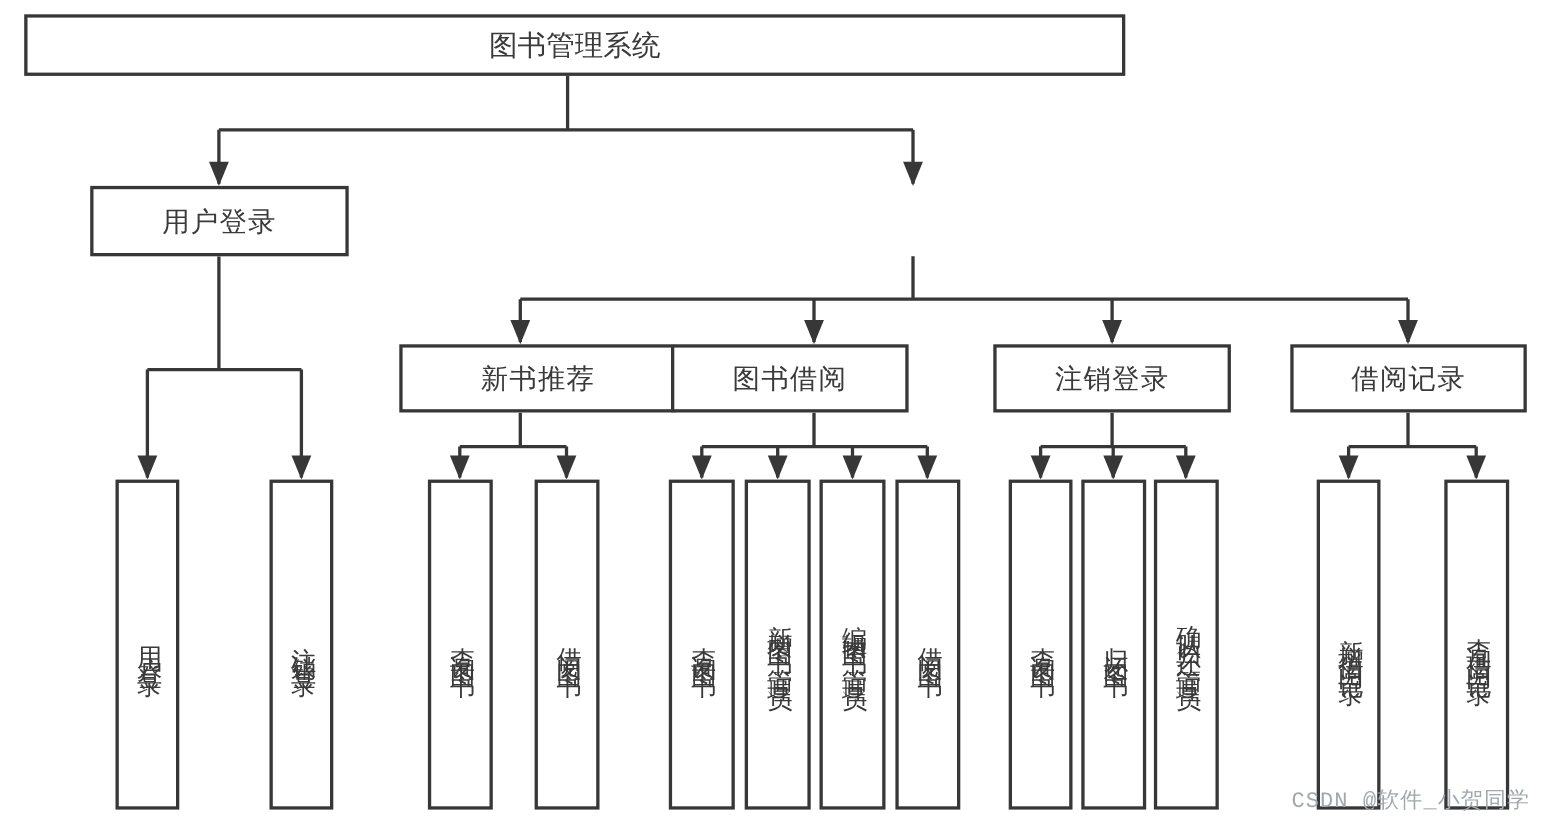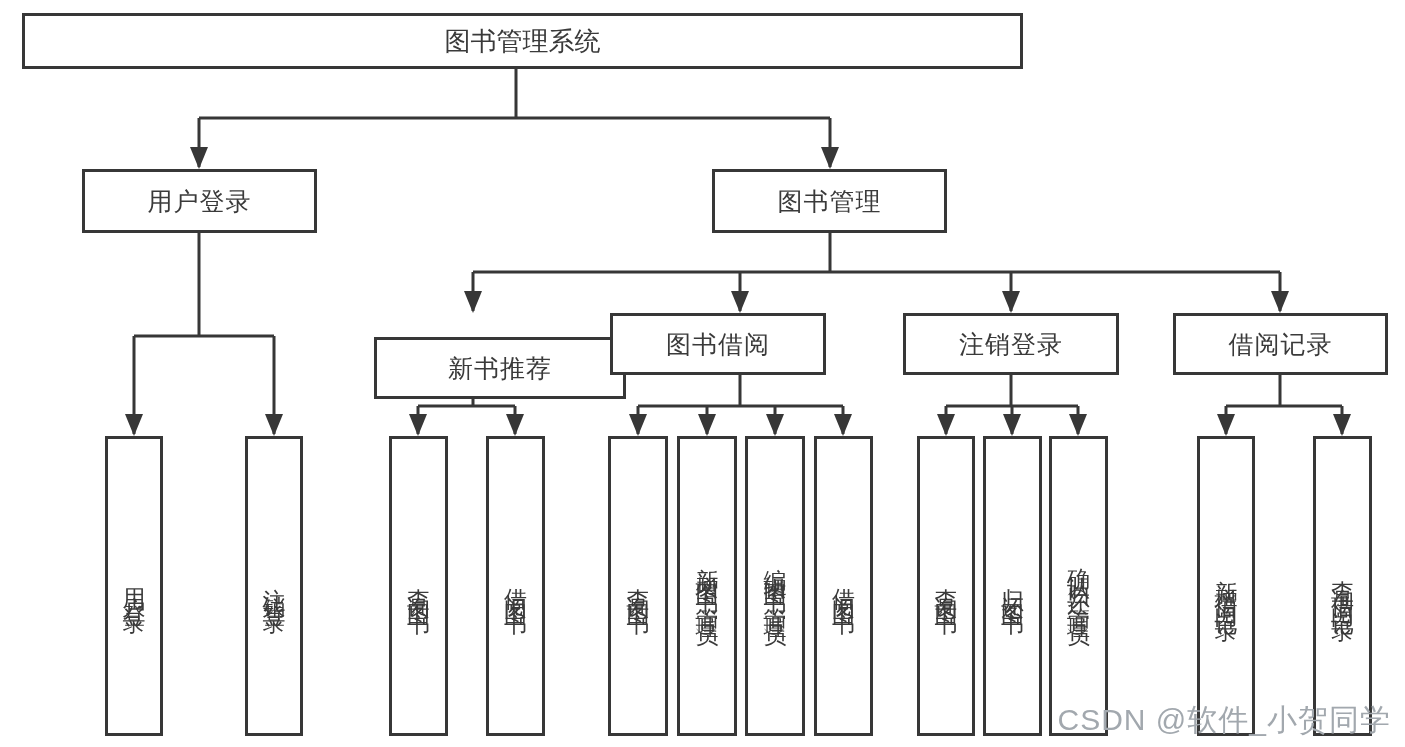--- a/index.html
+++ b/index.html
@@ -1,36 +1,36 @@
 <!DOCTYPE html>
 <html><head>
 <meta charset="utf-8">
 <style>
   * { margin:0; padding:0; box-sizing:border-box; }
   html,body { background:#ffffff; }
   .canvas {
     position:relative; width:1405px; height:747px; background:#ffffff;
-    font-family:Liberation Sans, sans-serif; overflow:hidden;
+    font-family:Liberation Mono, monospace; overflow:hidden;
   }
   .connectors { position:absolute; left:0; top:0; width:1405px; height:747px; }
   .node {
     position:absolute; background:#ffffff; border:3px solid #373737;
     display:flex; align-items:center; justify-content:center;
     color:#3a3a3a; text-align:center; z-index:2;
   }
   .node.root-box { font-size:26px; }
   .node.h-box { font-size:25px; letter-spacing:1px; }
   .node.leaf-box { font-size:23px; }
   .leaf-box .vtext {
     writing-mode:vertical-rl; text-orientation:mixed;
     letter-spacing:8px; line-height:1;
   }
   .watermark {
     position:absolute; right:14px; bottom:6px; z-index:5;
-    font-size:30px; letter-spacing:1px; color:#a2a8ae;
+    font-size:20px; letter-spacing:1px; color:#a2a8ae;
   }
 </style>
 </head>
 <body>
 
 <div class="canvas">
 
   <svg class="connectors" width="1405" height="747" viewBox="0 0 1405 747" xmlns="http://www.w3.org/2000/svg">
     <g stroke="#373737" stroke-width="3" fill="none">
       <path d="M516 69 V118 M199 118 H830 M199 118 V167 M830 118 V167"></path>
@@ -64,25 +64,22 @@
     </g>
   </svg>
 
   <div class="node root-box" style="left:22px; top:13px; width:1001px; height:56px;">
     <span>图书管理系统</span>
   </div>
 
   <div class="node h-box" style="left:82px; top:169px; width:235px; height:64px;">
     <span>用户登录</span>
   </div>
-  <div class="node h-box" style="left:712px; top:169px; width:235px; height:64px;">
-    <span>图书管理</span>
-  </div>
 
-  <div class="node h-box" style="left:374px; top:313px; width:252px; height:62px;margin-top:24px;">
+  <div class="node h-box" style="left:363px; top:313px; width:252px; height:62px;">
     <span>新书推荐</span>
   </div>
   <div class="node h-box" style="left:610px; top:313px; width:216px; height:62px;">
     <span>图书借阅</span>
   </div>
   <div class="node h-box" style="left:903px; top:313px; width:216px; height:62px;">
     <span>注销登录</span>
   </div>
   <div class="node h-box" style="left:1173px; top:313px; width:215px; height:62px;">
     <span>借阅记录</span>

